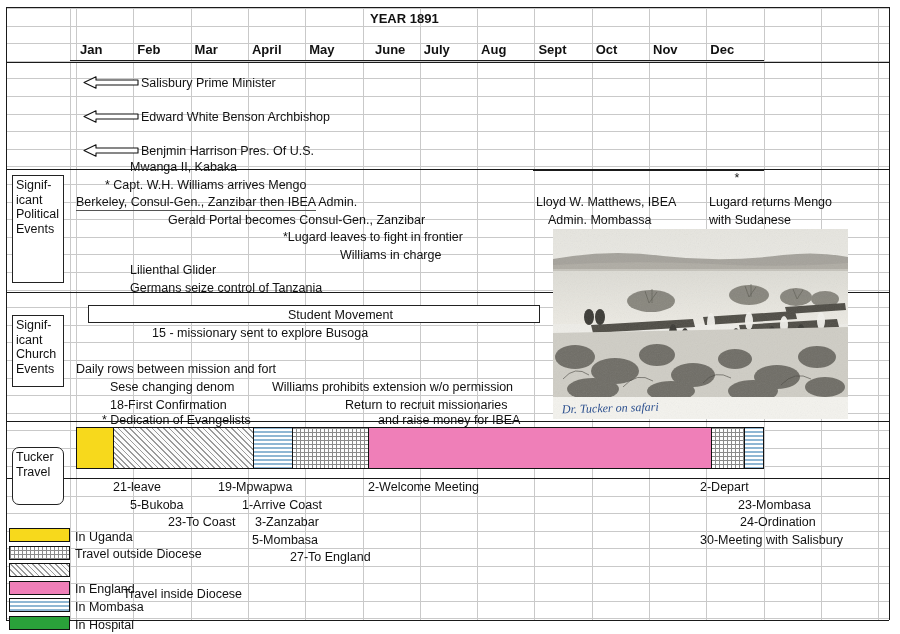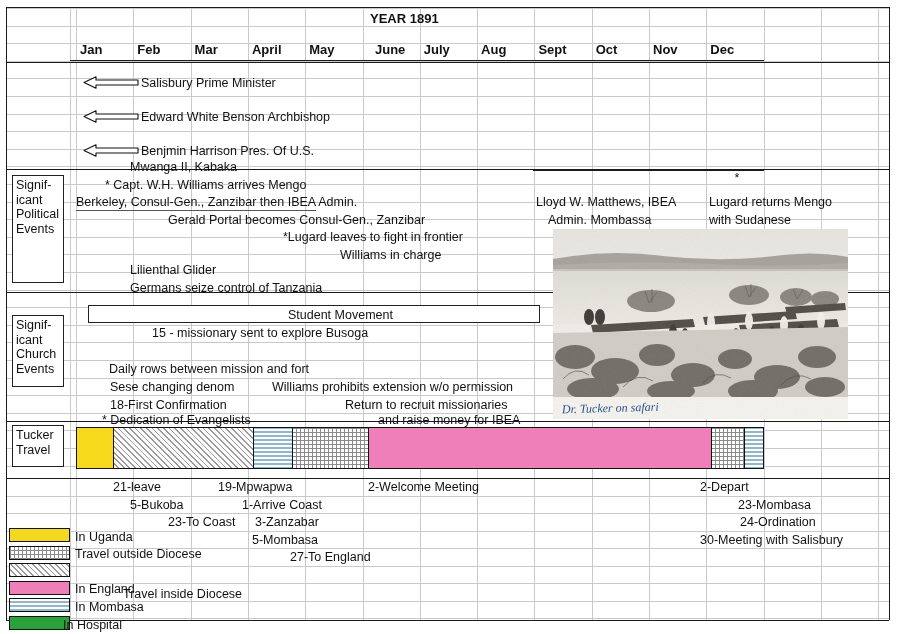--- a/index.html
+++ b/index.html
@@ -136,21 +136,21 @@
     <div class="month" style="left: 309.2px; top: 42px;">May</div>
     <div class="month" style="left: 375px; top: 42px;">June</div>
     <div class="month" style="left: 423.8px; top: 42px;">July</div>
     <div class="month" style="left: 481.1px; top: 42px;">Aug</div>
     <div class="month" style="left: 538.4px; top: 42px;">Sept</div>
     <div class="month" style="left: 595.7px; top: 42px;">Oct</div>
     <div class="month" style="left: 653px; top: 42px;">Nov</div>
     <div class="month" style="left: 710.3px; top: 42px;">Dec</div>
     <div class="rowlabel" style="left: 12px; top: 175px; width: 52px; height: 108px;">Signif-<br>icant<br>Political<br>Events</div>
     <div class="rowlabel" style="left: 12px; top: 315px; width: 52px; height: 72px;">Signif-<br>icant<br>Church<br>Events</div>
-    <div class="rowlabel" style="left: 12px; top: 425px; width: 52px; height: 42px;">Tucker<br>Travel</div>
+    <div class="rowlabel" style="left: 12px; top: 447px; width: 52px; height: 58px; border-radius: 7px;">Tucker<br>Travel</div>
     <div class="arrowbar" style="left: 83px; top: 76px;">
       <svg width="56" height="13" viewBox="0 0 56 13">
         <path d="M1 6.5 L13 0.8 L13 4 L55 4 L55 9 L13 9 L13 12.2 Z" fill="#ffffff" stroke="#111" stroke-width="1.1" stroke-linejoin="round"></path>
       </svg>
     </div>
     <div class="cell c-left" style="left: 141px; top: 77px;">Salisbury Prime Minister</div>
     <div class="arrowbar" style="left: 83px; top: 110px;">
       <svg width="56" height="13" viewBox="0 0 56 13">
         <path d="M1 6.5 L13 0.8 L13 4 L55 4 L55 9 L13 9 L13 12.2 Z" fill="#ffffff" stroke="#111" stroke-width="1.1" stroke-linejoin="round"></path>
       </svg>
@@ -173,21 +173,21 @@
     <div class="cell c-left" style="left: 130px; top: 282px;">Germans seize control of Tanzania</div>
     <div class="cell c-ctr" style="left: 725px; top: 172px; width: 24px;">*</div>
     <div class="hline thick" style="top: 170px; left: 533px; width: 230.6px;"></div>
     <div class="cell c-left" style="left: 536px; top: 196px;">Lloyd W. Matthews, IBEA</div>
     <div class="cell c-left" style="left: 548px; top: 214px;">Admin. Mombassa</div>
     <div class="cell c-left" style="left: 709px; top: 196px;">Lugard returns Mengo</div>
     <div class="cell c-left" style="left: 709px; top: 214px;">with Sudanese</div>
     <div style="left: 88px; top: 305px; width: 452px; height: 18px; border: 1.2px solid rgb(34, 34, 34); background: rgb(255, 255, 255); position: absolute; box-sizing: border-box;"></div>
     <div class="cell c-left" style="left: 288px; top: 309px;">Student Movement</div>
     <div class="cell c-left" style="left: 152px; top: 327px;">15 - missionary sent to explore Busoga</div>
-    <div class="cell c-left" style="left: 76px; top: 363px; padding-left: 33px;">Daily rows between mission and fort</div>
+    <div class="cell c-left" style="left: 76px; top: 363px;">Daily rows between mission and fort</div>
     <div class="cell c-left" style="left: 110px; top: 381px;">Sese changing denom</div>
     <div class="cell c-left" style="left: 272px; top: 381px;">Williams prohibits extension w/o permission</div>
     <div class="cell c-left" style="left: 110px; top: 399px;">18-First Confirmation</div>
     <div class="cell c-left" style="left: 345px; top: 399px;">Return to recruit missionaries</div>
     <div class="cell c-left" style="left: 102px; top: 414px;">* Dedication of Evangelists</div>
     <div class="cell c-left" style="left: 378px; top: 414px;">and raise money for IBEA</div>
     <div class="bar sw-uganda" title="In Uganda" style="left: 76px; top: 427px; width: 37px; height: 42px;"></div>
     <div class="bar sw-inside" title="Travel inside Diocese" style="left: 113px; top: 427px; width: 140px; height: 42px;"></div>
     <div class="bar sw-mombasa" title="In Mombasa" style="left: 253px; top: 427px; width: 39px; height: 42px;"></div>
     <div class="bar sw-outside" title="Travel outside Diocese" style="left: 292px; top: 427px; width: 76px; height: 42px;"></div>
@@ -218,21 +218,21 @@
     <div class="lgtext" style="left: 75px; top: 529.5px;">In Uganda</div>
     <div class="lgswatch sw-outside" style="left: 9px; top: 545.6px; width: 61px; height: 14px;"></div>
     <div class="lgtext" style="left: 75px; top: 547.1px;">Travel outside Diocese</div>
     <div class="lgswatch sw-inside" style="left: 9px; top: 563.2px; width: 61px; height: 14px;"></div>
     <div class="lgtext" style="left: 75px; top: 587px; margin-left: 48px;">Travel inside Diocese</div>
     <div class="lgswatch sw-england" style="left: 9px; top: 580.8px; width: 61px; height: 14px;"></div>
     <div class="lgtext" style="left: 75px; top: 582.3px;">In England</div>
     <div class="lgswatch sw-mombasa" style="left: 9px; top: 598.4px; width: 61px; height: 14px;"></div>
     <div class="lgtext" style="left: 75px; top: 599.9px;">In Mombasa</div>
     <div class="lgswatch sw-hospital" style="left: 9px; top: 616px; width: 61px; height: 14px;"></div>
-    <div class="lgtext" style="left: 63px; top: 617.5px; text-align: right;">In Hospital</div>
+    <div class="lgtext" style="left: 75px; top: 617.5px; text-align: right;">In Hospital</div>
     <div style="left: 553px; top: 229px; width: 295px; height: 190px; position: absolute;"><svg width="295" height="190" viewBox="0 0 295 190" preserveAspectRatio="none">
         <defs>
           <linearGradient id="sky" x1="0" y1="0" x2="0" y2="1">
             <stop offset="0" stop-color="#e6e5df"></stop>
             <stop offset="1" stop-color="#f6f5f1"></stop>
           </linearGradient>
           <linearGradient id="water" x1="0" y1="0" x2="0" y2="1">
             <stop offset="0" stop-color="#dcdbd4"></stop>
             <stop offset="1" stop-color="#eceae3"></stop>
           </linearGradient>

